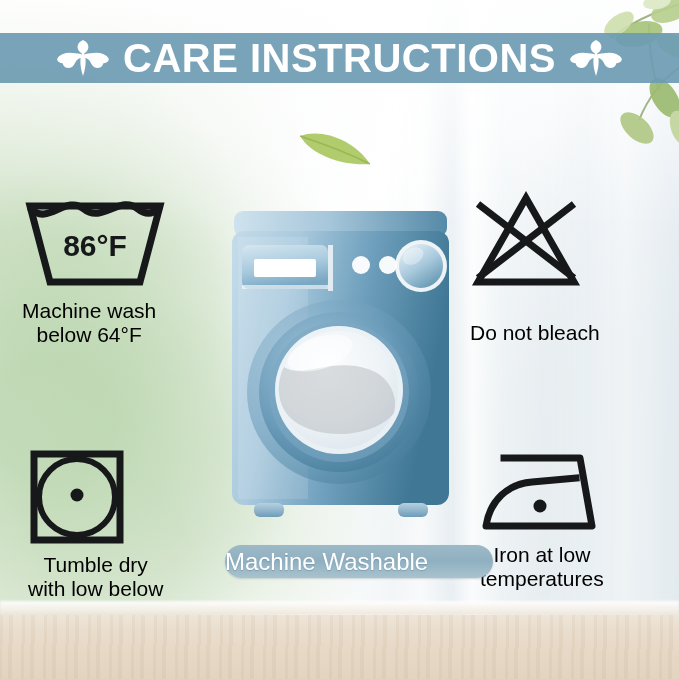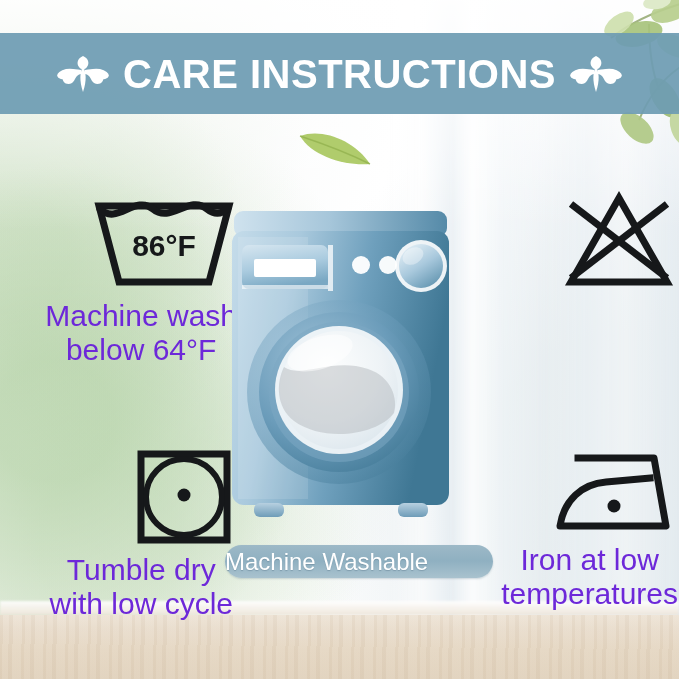--- a/index.html
+++ b/index.html
@@ -66,35 +66,35 @@
     background:linear-gradient(180deg,rgba(255,255,255,.9),rgba(238,230,218,.95));
     filter:blur(1.2px);
   }
 
   
   .leaf-branch{position:absolute;top:-6px;right:-10px;width:190px;height:170px;}
   .leaf-float{position:absolute;left:296px;top:122px;width:78px;height:48px;}
 
   
   .banner{
-    position:absolute;left:0;top:33px;width:679px;height:81px;
+    position:absolute;left:0;top:33px;width:679px;height:50px;
     background:rgba(110,156,179,.93);
     display:flex;align-items:center;justify-content:center;gap:14px;
   }
   .banner-title{
     color:#ffffff;font-size:40px;font-weight:bold;letter-spacing:.5px;
     line-height:1;white-space:nowrap;
   }
   .fdl{width:52px;height:44px;flex:0 0 auto;}
 
   
-  .cell{position:absolute;display:flex;flex-direction:column;align-items:flex-end;}
+  .cell{position:absolute;display:flex;flex-direction:column;align-items:flex-start;}
   .cell .sym{display:block;}
   .cap{
-    margin-top:7px;color:#6d28d9;font-size:30px;line-height:1.12;
+    margin-top:7px;color:#000000;font-size:21px;line-height:1.12;
     text-align:center;white-space:nowrap;
   }
   .cell-wash{left:22px;top:196px;width:215px;}
   .cell-bleach{left:470px;top:190px;width:205px;}
   .cell-dry{left:28px;top:448px;width:205px;}
   .cell-iron{left:480px;top:448px;width:198px;}
 
   
   .machine{position:absolute;left:228px;top:207px;width:225px;height:325px;}
 
@@ -182,32 +182,33 @@
   </div>
 
   <div class="cell cell-bleach">
     <svg class="sym" width="112" height="100" viewBox="0 0 112 100">
       <path d="M56 8 L104 92 L8 92 Z" fill="none" stroke="#16181a" stroke-width="7" stroke-linejoin="miter"></path>
       <line x1="8" y1="14" x2="104" y2="88" stroke="#16181a" stroke-width="7" stroke-linecap="butt"></line>
       <line x1="104" y1="14" x2="8" y2="88" stroke="#16181a" stroke-width="7" stroke-linecap="butt"></line>
     </svg>
     <div class="cap">
       <br>
+      <span>Do not bleach</span>
     </div>
   </div>
 
   <div class="cell cell-dry">
     <svg class="sym" width="98" height="98" viewBox="0 0 98 98">
       <rect x="6" y="6" width="86" height="86" fill="none" stroke="#16181a" stroke-width="7"></rect>
       <circle cx="49" cy="49" r="38" fill="none" stroke="#16181a" stroke-width="6"></circle>
       <circle cx="49" cy="47" r="6.5" fill="#16181a"></circle>
     </svg>
     <div class="cap">
       <span>Tumble dry</span><br>
-      <span>with low cycle</span>
+      <span>with low below</span>
     </div>
   </div>
 
   <div class="cell cell-iron">
     <svg class="sym" width="124" height="88" viewBox="0 0 124 88">
       <path d="M24 10 L100 10 L112 78 L6 78 C10 52 28 36 52 34 L96 30" fill="none" stroke="#16181a" stroke-width="7" stroke-linejoin="round" stroke-linecap="square"></path>
       <circle cx="60" cy="58" r="6.5" fill="#16181a"></circle>
     </svg>
     <div class="cap">
       <span>Iron at low</span><br>

